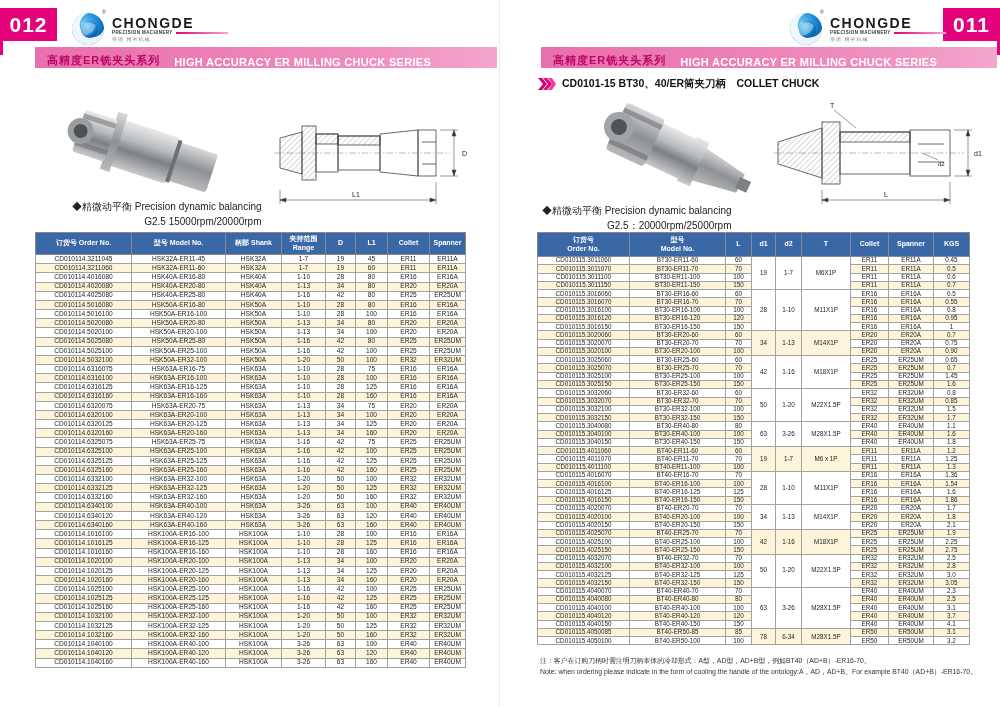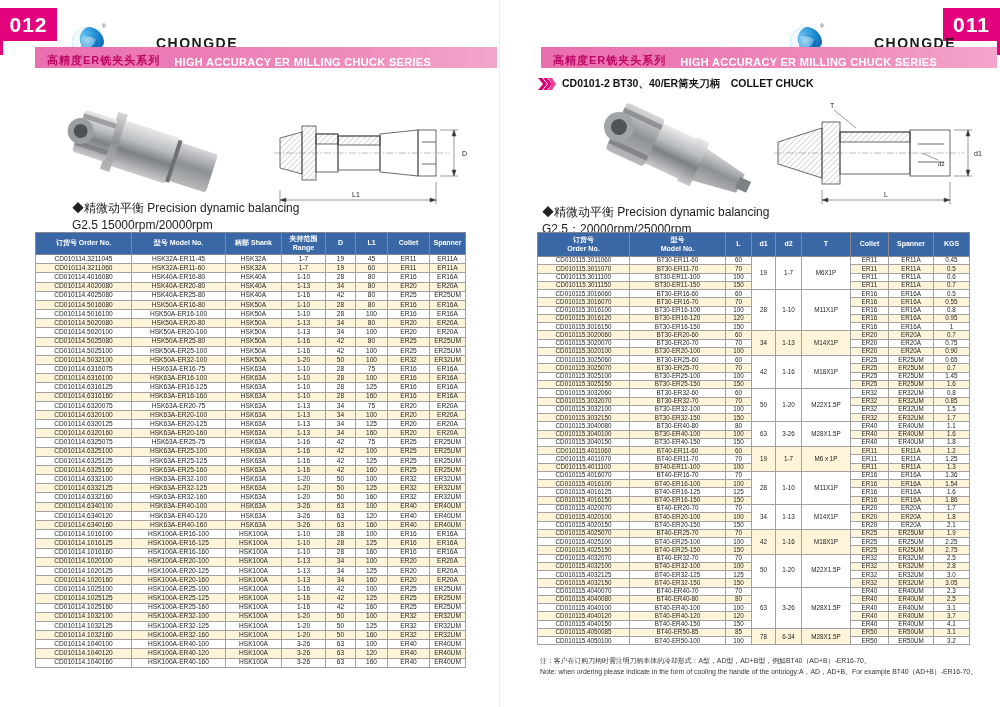--- a/index.html
+++ b/index.html
@@ -10,21 +10,21 @@
   .seam{position:absolute;left:499px;top:0;width:1px;height:707px;background:#ececec;}
 
   .pagenum{position:absolute;top:8px;width:57px;height:33px;background:#e3017c;color:#fff;
            font-size:21px;font-weight:bold;display:flex;align-items:center;justify-content:center;letter-spacing:1px;}
   .pagenum.left{left:0;}
   .pagenum.right{right:0;}
   .edge-strip{position:absolute;top:41px;width:3px;height:14px;background:#e3017c;}
   #pageL .edge-strip{left:0;}
   #pageR .edge-strip{right:0;}
 
-  .logo{position:absolute;top:22px;display:flex;align-items:flex-end;gap:44px;}
+  .logo{position:absolute;top:8px;display:flex;align-items:center;}
   #pageL .logo{left:70px;}
   #pageR .logo{left:288px;}
   .logo-text{margin-left:4px;padding-top:3px;}
   .logo-brand{font-size:14px;font-weight:bold;color:#1a1a1a;letter-spacing:1.5px;line-height:13px;}
   .logo-sub{font-size:4.5px;font-weight:bold;color:#333;letter-spacing:.4px;display:flex;align-items:center;gap:3px;}
   .logo-sub .pinkline{display:inline-block;width:52px;height:2px;background:linear-gradient(90deg,#e3017c,#f4a8cf);}
   .logo-zh{font-size:5px;color:#8a8a8a;letter-spacing:1px;margin-top:1px;}
 
   .banner{position:absolute;top:47px;height:21px;background:linear-gradient(90deg,#e96fae 0%,#ef8dbd 70%,#f3a6cb 100%);
           display:flex;align-items:flex-end;font-weight:bold;font-size:11px;white-space:nowrap;}
@@ -38,21 +38,21 @@
   #pageR .subtitle{left:38px;}
   .subtitle svg{margin-right:6px;}
 
   .photo{position:absolute;}
   #pageL .photo{left:55px;top:98px;}
   #pageR .photo{left:590px;top:98px;left:92px;}
   .drawing{position:absolute;}
   #pageL .drawing{left:272px;top:94px;}
   #pageR .drawing{left:272px;top:94px;}
 
-  .balancing{position:absolute;font-size:12px;color:#222;line-height:1.45;}
+  .balancing{position:absolute;font-size:10px;color:#222;line-height:1.45;text-align:right;}
   #pageL .balancing{left:72px;top:200px;}
   #pageR .balancing{left:42px;top:204px;}
 
   table.tbl{position:absolute;border-collapse:collapse;table-layout:fixed;background:#fff;}
   #tblL{left:35px;top:232px;width:430px;}
   #tblR{left:37px;top:232px;width:432px;}
   .tbl th{background:#3a67a5;color:#fff;font-weight:bold;font-size:7px;line-height:1.2;
           border:0.5px solid #86878f;text-align:center;vertical-align:middle;white-space:pre-line;padding:0;}
   #tblL thead tr{height:22px;}
   #tblR thead tr{height:24px;}
@@ -680,21 +680,21 @@
     <span class="zh">高精度ER铣夹头系列</span>
     <span class="en">HIGH ACCURACY ER MILLING CHUCK SERIES</span>
   </div>
 
   <div class="subtitle">
     <svg width="18" height="12" viewBox="0 0 18 12">
       <polygon points="0,0 4,0 9,6 4,12 0,12 5,6" fill="#d4006f"></polygon>
       <polygon points="5,0 9,0 14,6 9,12 5,12 10,6" fill="#e3017c"></polygon>
       <polygon points="10,0 14,0 18,6 14,12 10,12 14,6" fill="#ee3f9b"></polygon>
     </svg>
-    <span>CD0101-2 BT30、40/ER筒夹刀柄　COLLET CHUCK</span>
+    <span>CD0101-15 BT30、40/ER筒夹刀柄　COLLET CHUCK</span>
   </div>
 
   <div class="photo">
     <svg width="170" height="112" viewBox="0 0 170 112">
       <g transform="rotate(25 85 56)">
         <polygon points="108,38 155,46 155,66 108,74" fill="url(#met2)"></polygon>
         <rect x="152" y="50" width="12" height="12" fill="#7d8084"></rect>
         <rect x="96" y="32" width="14" height="48" fill="url(#met1)"></rect>
         <rect x="58" y="34" width="40" height="44" rx="2" fill="url(#met1)"></rect>
         <rect x="18" y="30" width="42" height="52" rx="4" fill="url(#met2)"></rect>

